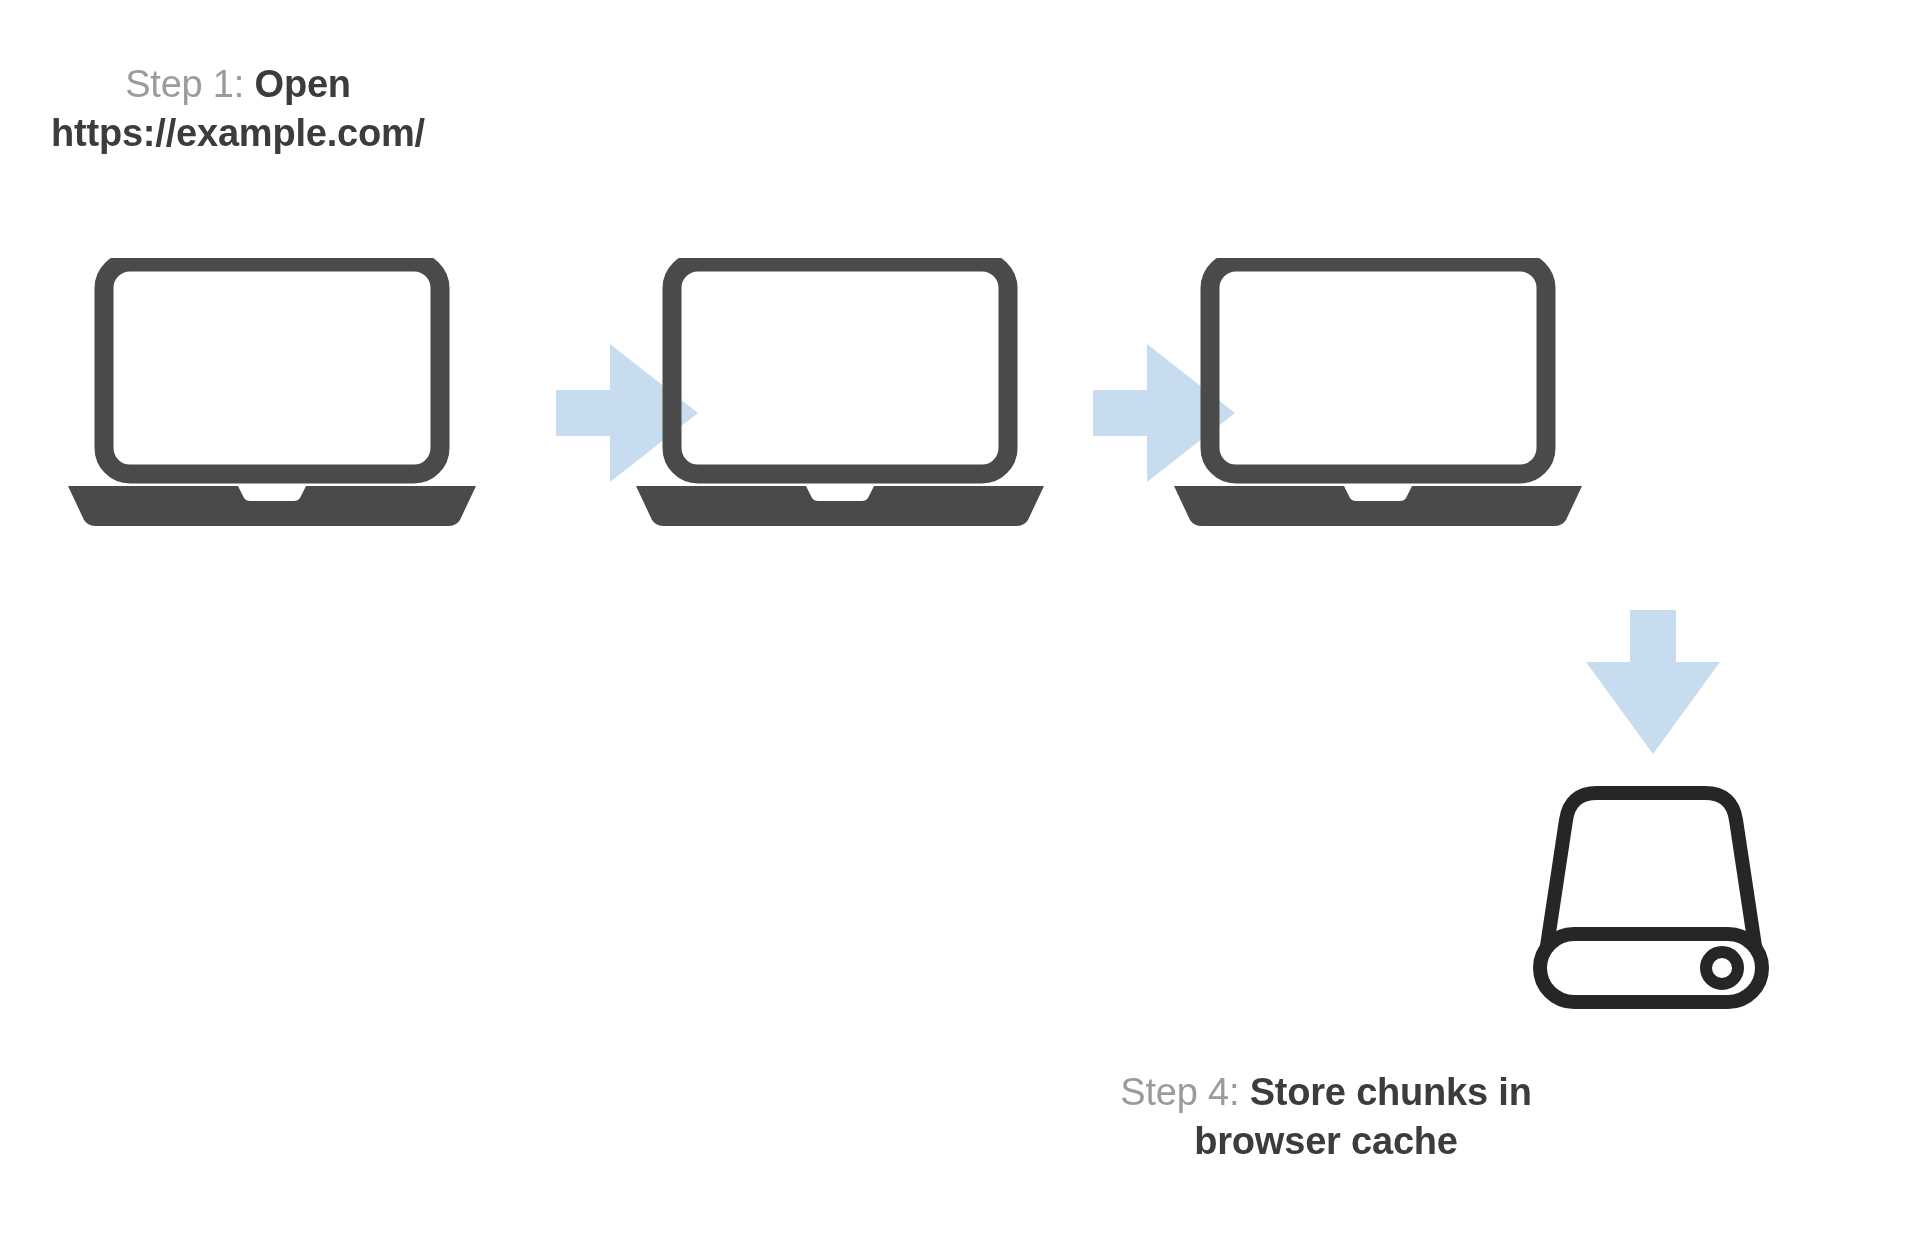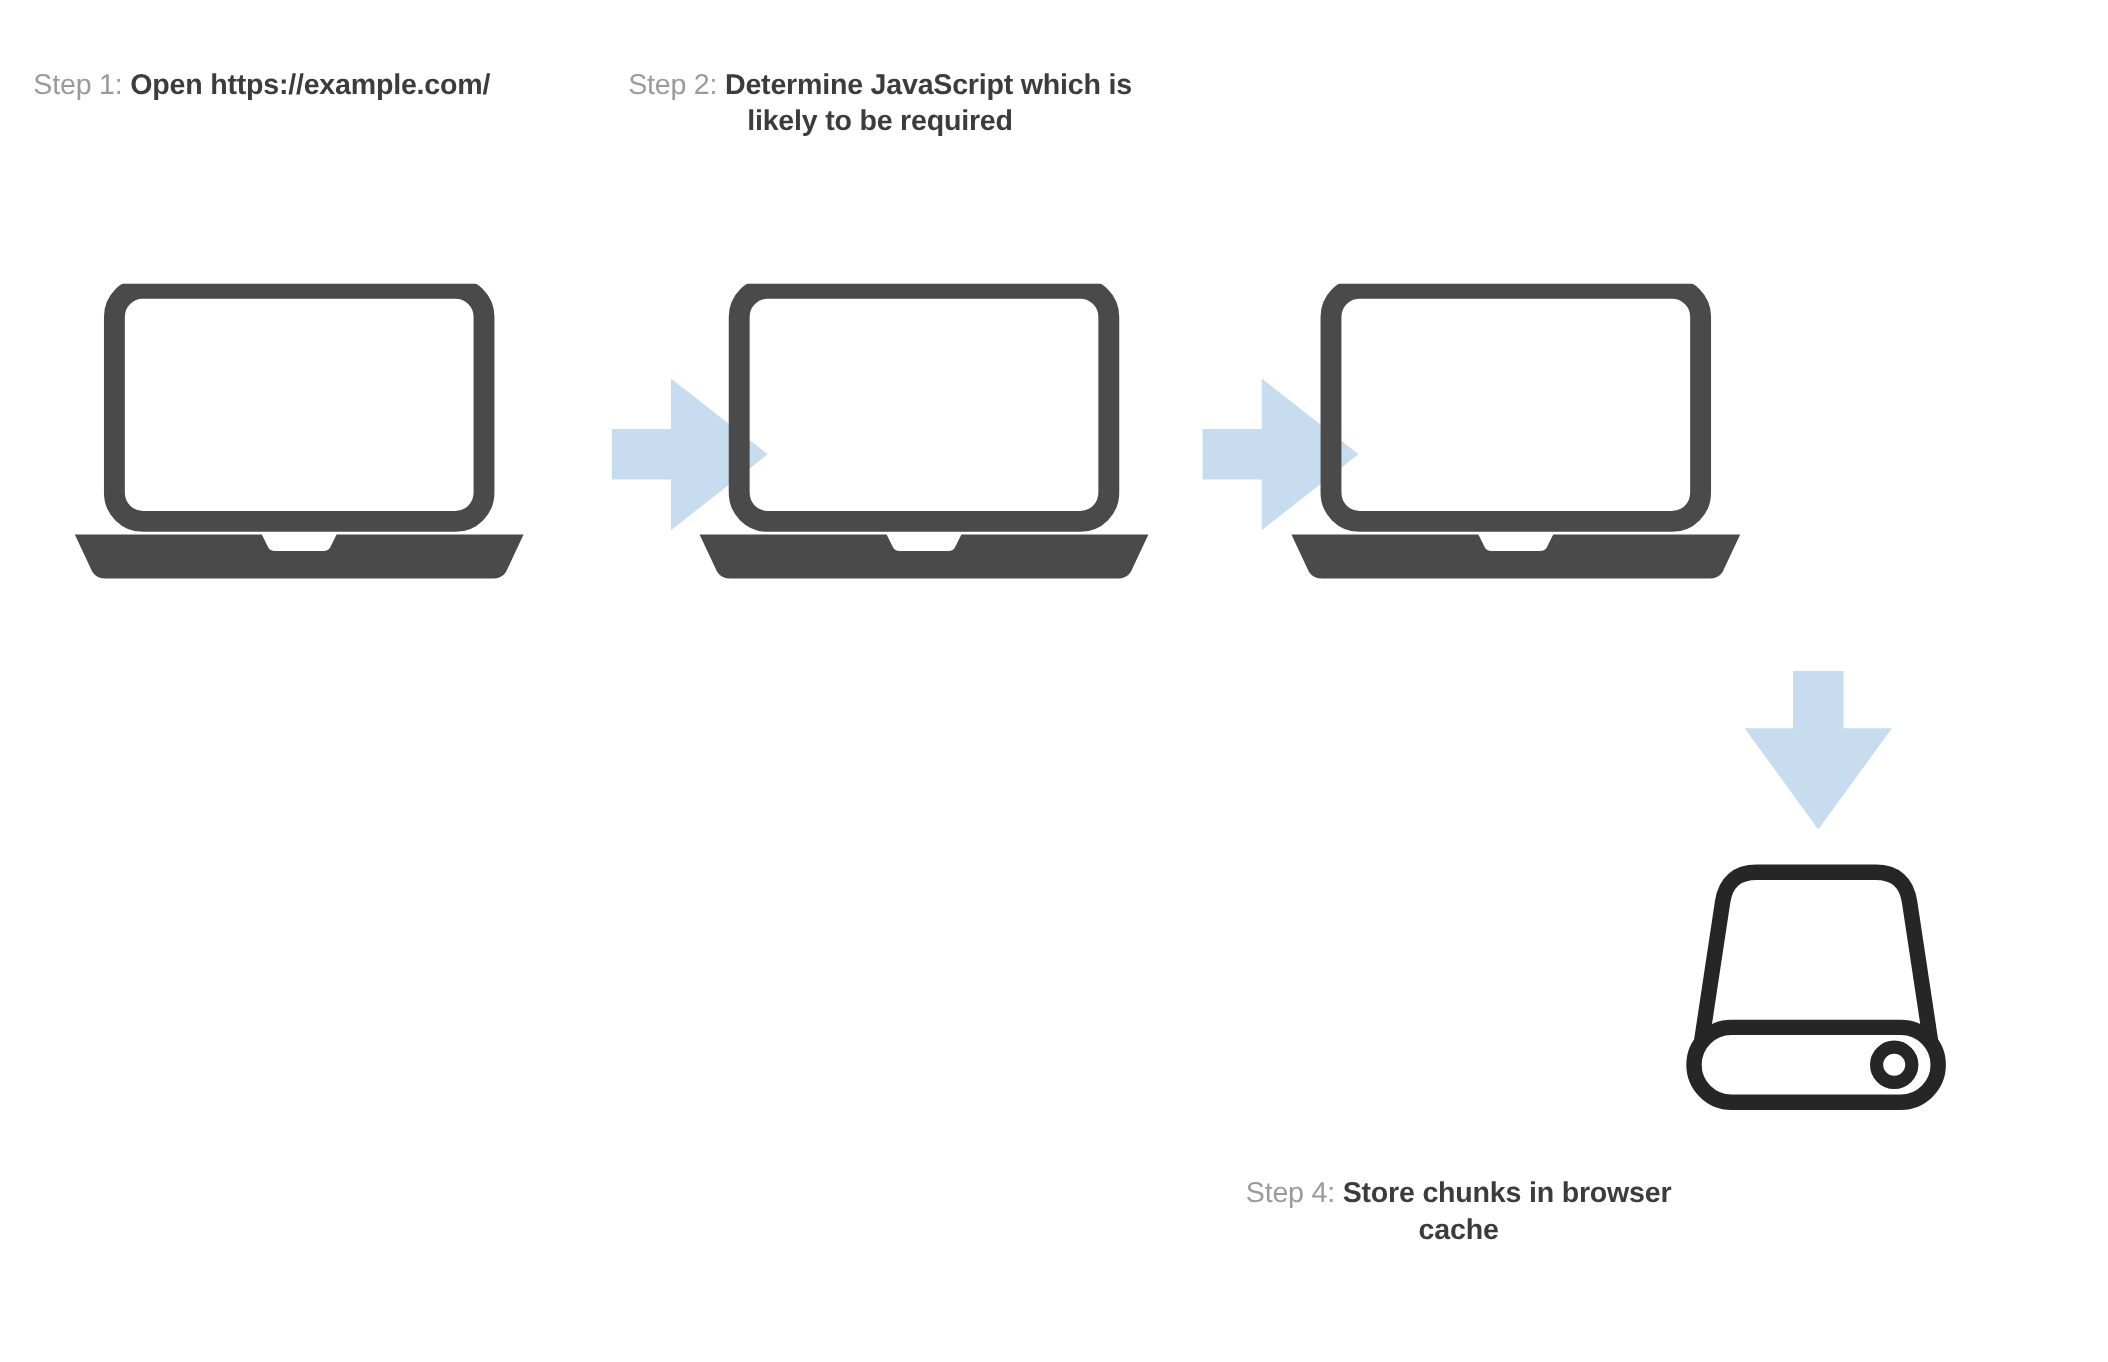--- a/index.html
+++ b/index.html
@@ -17,21 +17,21 @@
 
   .stage {
     position: absolute;
     inset: 0;
   }
 
   
   .caption {
     position: absolute;
     text-align: center;
-    font-size: 26px;
+    font-size: 38px;
     line-height: 1.28;
     letter-spacing: -0.2px;
     color: #3a3a3a;
   }
   .caption .lead {
     color: #9b9b9b;
     font-weight: 400;
   }
   .caption .body {
     color: #3c3c3c;
@@ -94,24 +94,20 @@
                M176 228 H244 L238 240 Q236 243 232 243 H188 Q184 243 182 240 Z" fill="#4a4a4a" fill-rule="evenodd"></path>
     </svg>
   </div>
 
   <div class="arrow" id="arrow-1">
     <svg viewBox="0 0 142 138" xmlns="http://www.w3.org/2000/svg" aria-hidden="true">
       <path d="M0 46 H54 V0 L142 69 L54 138 V92 H0 Z" fill="#c7ddef"></path>
     </svg>
   </div>
 
-  <div class="caption" id="caption-2">
-    <span class="lead">Step 2:</span>
-    <span class="body">Determine JavaScript which is likely to be required</span>
-  </div>
 
   <div class="laptop" id="laptop-2">
     <svg viewBox="0 0 420 270" xmlns="http://www.w3.org/2000/svg" aria-hidden="true">
       <rect x="42" y="4" width="336" height="212" rx="26" ry="26" fill="none" stroke="#4a4a4a" stroke-width="19"></rect>
       <path d="M6 228 H414 L398 262 Q394 268 386 268 H34 Q26 268 22 262 Z
                M176 228 H244 L238 240 Q236 243 232 243 H188 Q184 243 182 240 Z" fill="#4a4a4a" fill-rule="evenodd"></path>
     </svg>
   </div>
 
   <div class="arrow" id="arrow-2">

